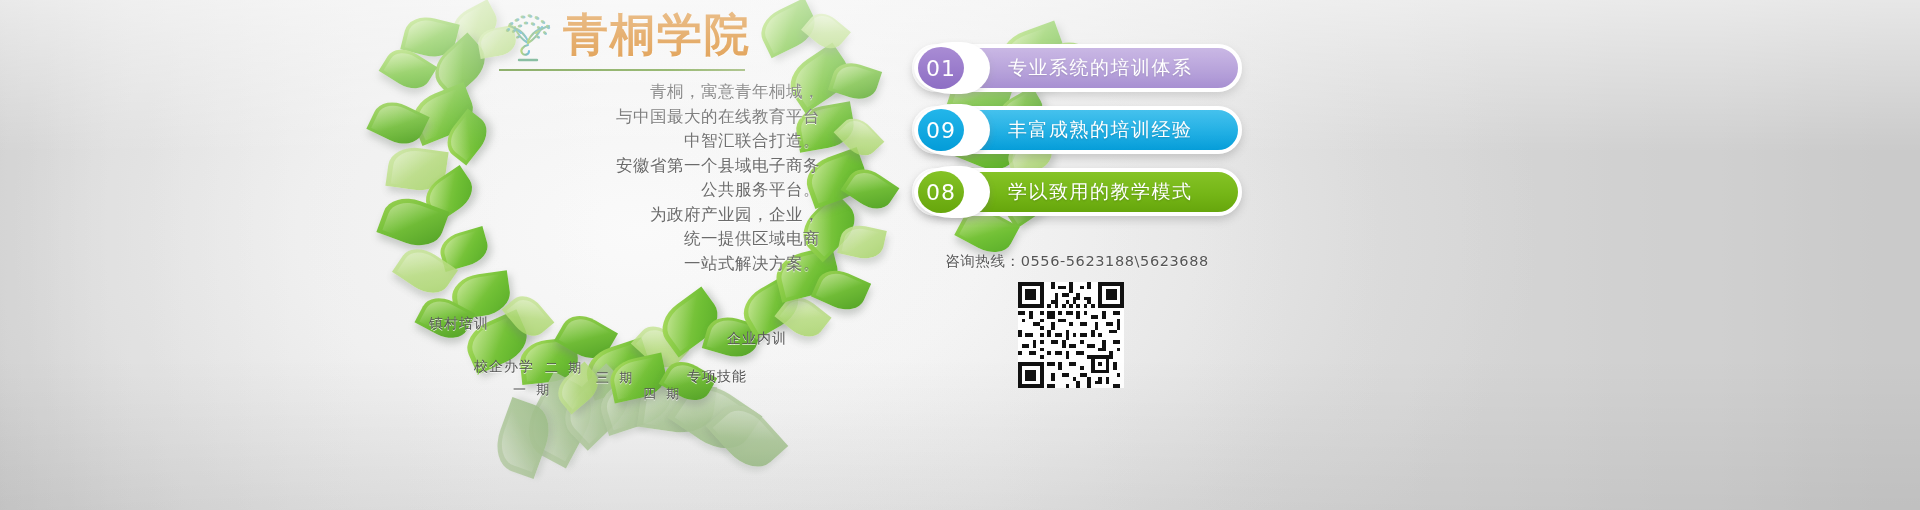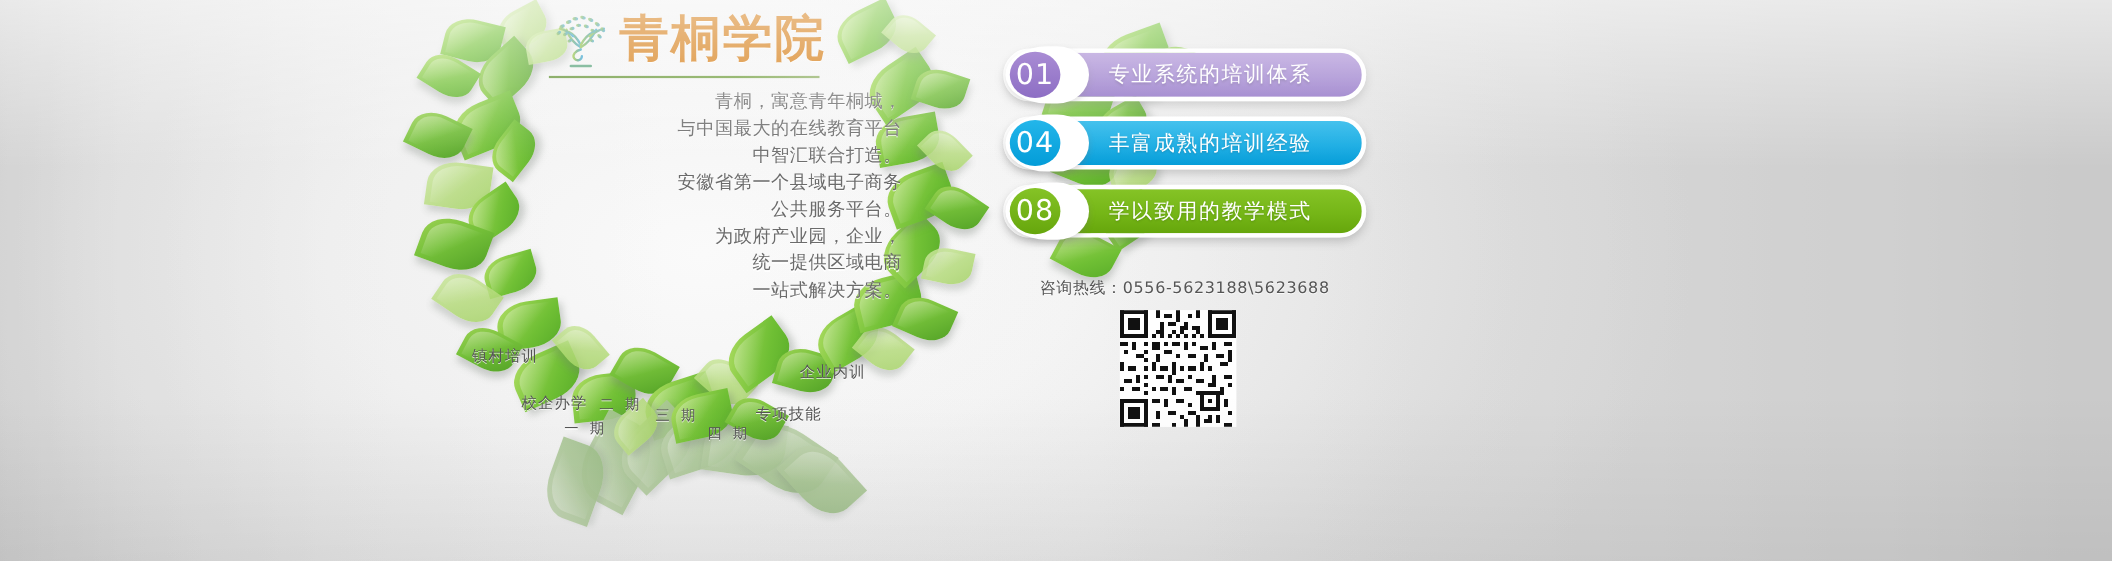--- a/index.html
+++ b/index.html
@@ -124,21 +124,21 @@
     content:"";position:absolute;left:52px;top:9px;
     width:0;height:0;
     border-left:22px solid #ffffff;
     border-top:17px solid transparent;
     border-bottom:17px solid transparent;
   }
   .feature .num{
     position:absolute;left:6px;top:3px;width:46px;height:42px;
     border-radius:50%;
     display:flex;align-items:center;justify-content:center;
-    color:#ffffff;font-size:26px;letter-spacing:1px;
+    color:#ffffff;font-size:22px;letter-spacing:1px;
     font-family:"DejaVu Sans","Liberation Sans",sans-serif;
     z-index:2;
   }
   .f1 .bar{background:linear-gradient(180deg,#a98cd4 0%,#9a7dcc 55%,#8d6ec4 100%);}
   .f1 .num{background:linear-gradient(180deg,#a98cd4,#8d6ec4);}
   .f2 .bar{background:linear-gradient(180deg,#23b6ea 0%,#10a9e2 55%,#039cd8 100%);}
   .f2 .num{background:linear-gradient(180deg,#23b6ea,#039cd8);}
   .f3 .bar{background:linear-gradient(180deg,#85c326 0%,#75b617 55%,#66a60c 100%);}
   .f3 .num{background:linear-gradient(180deg,#85c326,#66a60c);}
 
@@ -413,21 +413,21 @@
       <div class="bar"></div>
       <div class="label">专业系统的培训体系</div>
       <div class="circ"></div>
       <div class="num">01</div>
     </div>
 
     <div class="feature f2">
       <div class="bar"></div>
       <div class="label">丰富成熟的培训经验</div>
       <div class="circ"></div>
-      <div class="num">04</div>
+      <div class="num">09</div>
     </div>
 
     <div class="feature f3">
       <div class="bar"></div>
       <div class="label">学以致用的教学模式</div>
       <div class="circ"></div>
       <div class="num">08</div>
     </div>
 
   </div>

